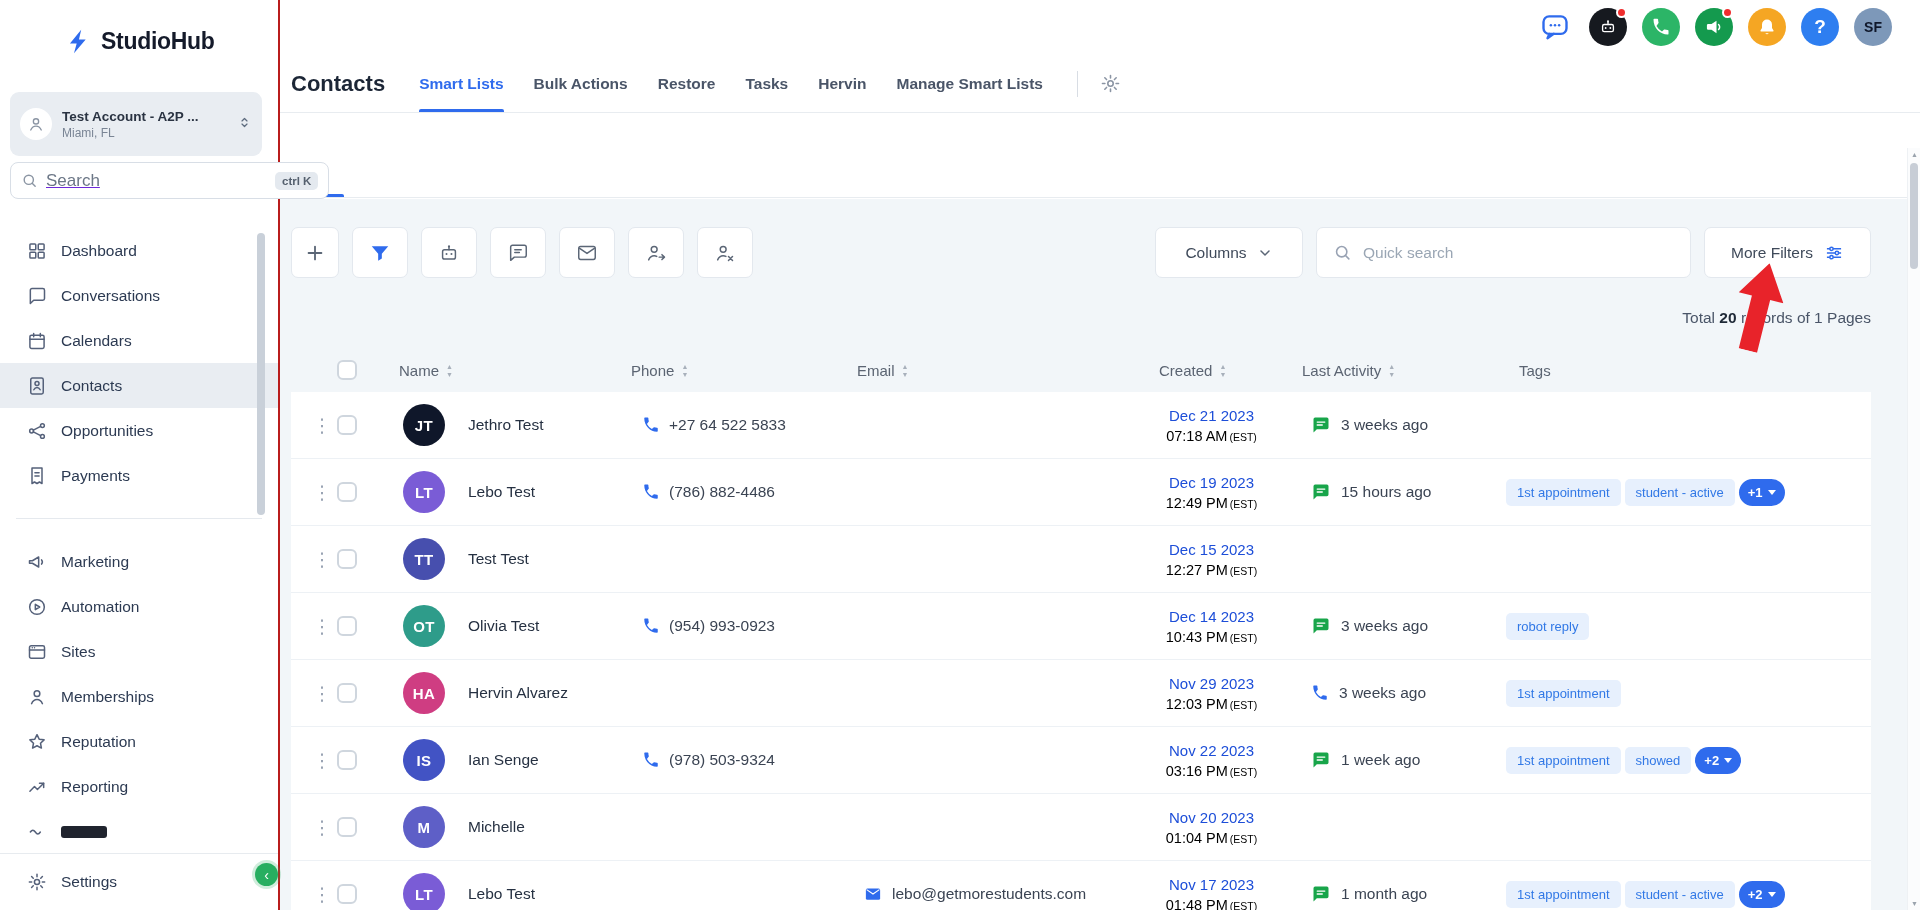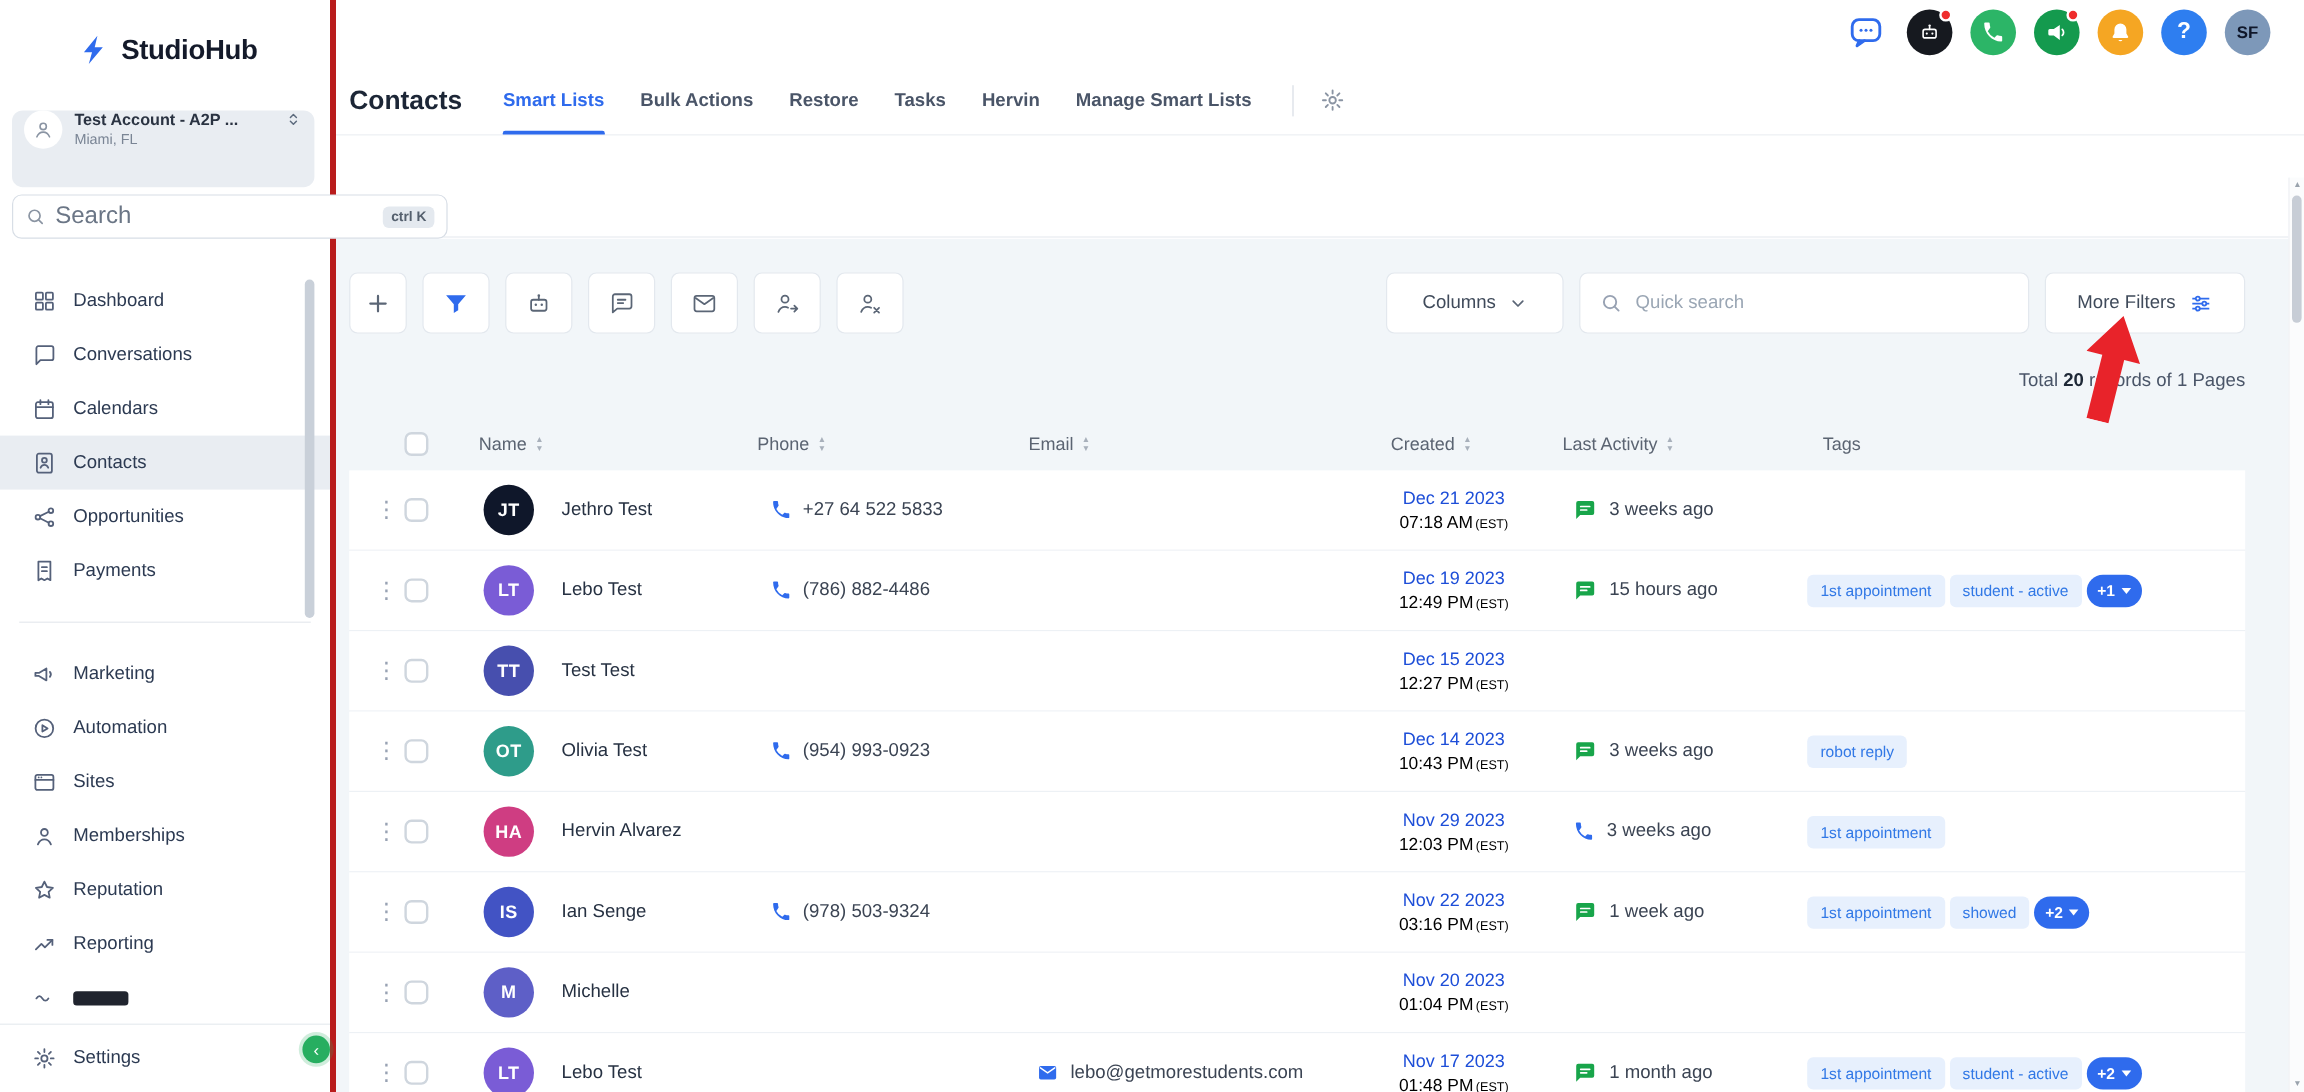--- a/index.html
+++ b/index.html
@@ -2,35 +2,35 @@
 <html><head>
 <meta charset="utf-8">
 <style>
   *{margin:0;padding:0;box-sizing:border-box;}
   html,body{width:1920px;height:910px;overflow:hidden;background:#fff;font-family:"Liberation Sans",sans-serif;}
   #app{position:relative;width:1920px;height:910px;background:#fff;}
   [data-interactable="true"]{cursor:pointer;}
   svg{display:block;}
 
   
-  .sidebar{position:absolute;left:0;top:0;bottom:0;width:280px;background:#fff;border-right:5px solid #b91c1c;z-index:5;}
+  .sidebar{position:absolute;left:0;top:0;bottom:0;width:280px;background:#fff;border-right:2px solid #b91c1c;z-index:5;}
   .logo{position:absolute;left:66px;top:28px;display:flex;align-items:center;gap:8px;}
   .logo-glyph{width:27px;height:27px;}
   .logo-text{font-size:23px;font-weight:800;color:#141a2a;letter-spacing:-.3px;}
-  .account{position:absolute;left:10px;top:92px;width:252px;height:64px;background:#e9edf2;border-radius:9px;display:flex;align-items:flex-start;padding:0 10px;gap:10px;}
+  .account{position:absolute;left:10px;top:92px;width:252px;height:64px;background:#e9edf2;border-radius:9px;display:flex;align-items:center;padding:0 10px;gap:10px;}
   .account-avatar{width:32px;height:32px;border-radius:50%;background:#fff;color:#8a94a3;display:flex;align-items:center;justify-content:center;flex:0 0 32px;}
   .account-avatar svg{width:18px;height:18px;}
   .account-lines{display:flex;flex-direction:column;gap:2px;min-width:0;}
   .account-name{font-size:13.5px;font-weight:700;color:#2a3342;white-space:nowrap;}
   .account-loc{font-size:12px;color:#7a8595;}
   .account-chevrons{margin-left:auto;color:#5d6b7e;width:15px;height:18px;}
   .search-row{position:absolute;left:10px;top:162px;width:260px;display:flex;align-items:center;gap:12px;}
   .search-box{flex:0 0 216px;height:37px;border:1px solid #d8dee6;border-radius:8px;display:flex;align-items:center;padding:0 10px;gap:8px;background:#fff;}
   .search-box .mag{width:17px;height:17px;color:#8b95a3;flex:0 0 17px;}
-  .search-input{border:0;outline:0;flex:1;min-width:0;font-size:20px;color:#0f172a;background:transparent;}
+  .search-input{border:0;outline:0;flex:1;min-width:0;font-size:17px;color:#6d28d9;background:transparent;text-decoration:underline;}
   .search-input::placeholder{color:#6b7686;}
   .kbd{background:#e4e9ef;border-radius:5px;font-size:11.5px;color:#55606e;padding:3px 7px;white-space:nowrap;font-weight:bold;}
   .bolt{width:20px;height:20px;color:#22c55e;}
   .nav{position:absolute;left:0;top:228px;width:100%;height:617px;overflow:hidden;}
   .nav-item{height:45px;display:flex;align-items:center;padding-left:27px;gap:14px;font-size:15.5px;color:#2c3a52;}
   .nav-item.active{background:#e9edf2;}
   .nav-icon{width:20px;height:20px;color:#55617a;flex:0 0 20px;}
   .nav-icon svg{width:20px;height:20px;}
   .nav-divider{height:1px;background:#e5e9ee;margin:20px 16px;}
   .partial-bar{width:46px;height:12px;background:#20242e;border-radius:3px;}

